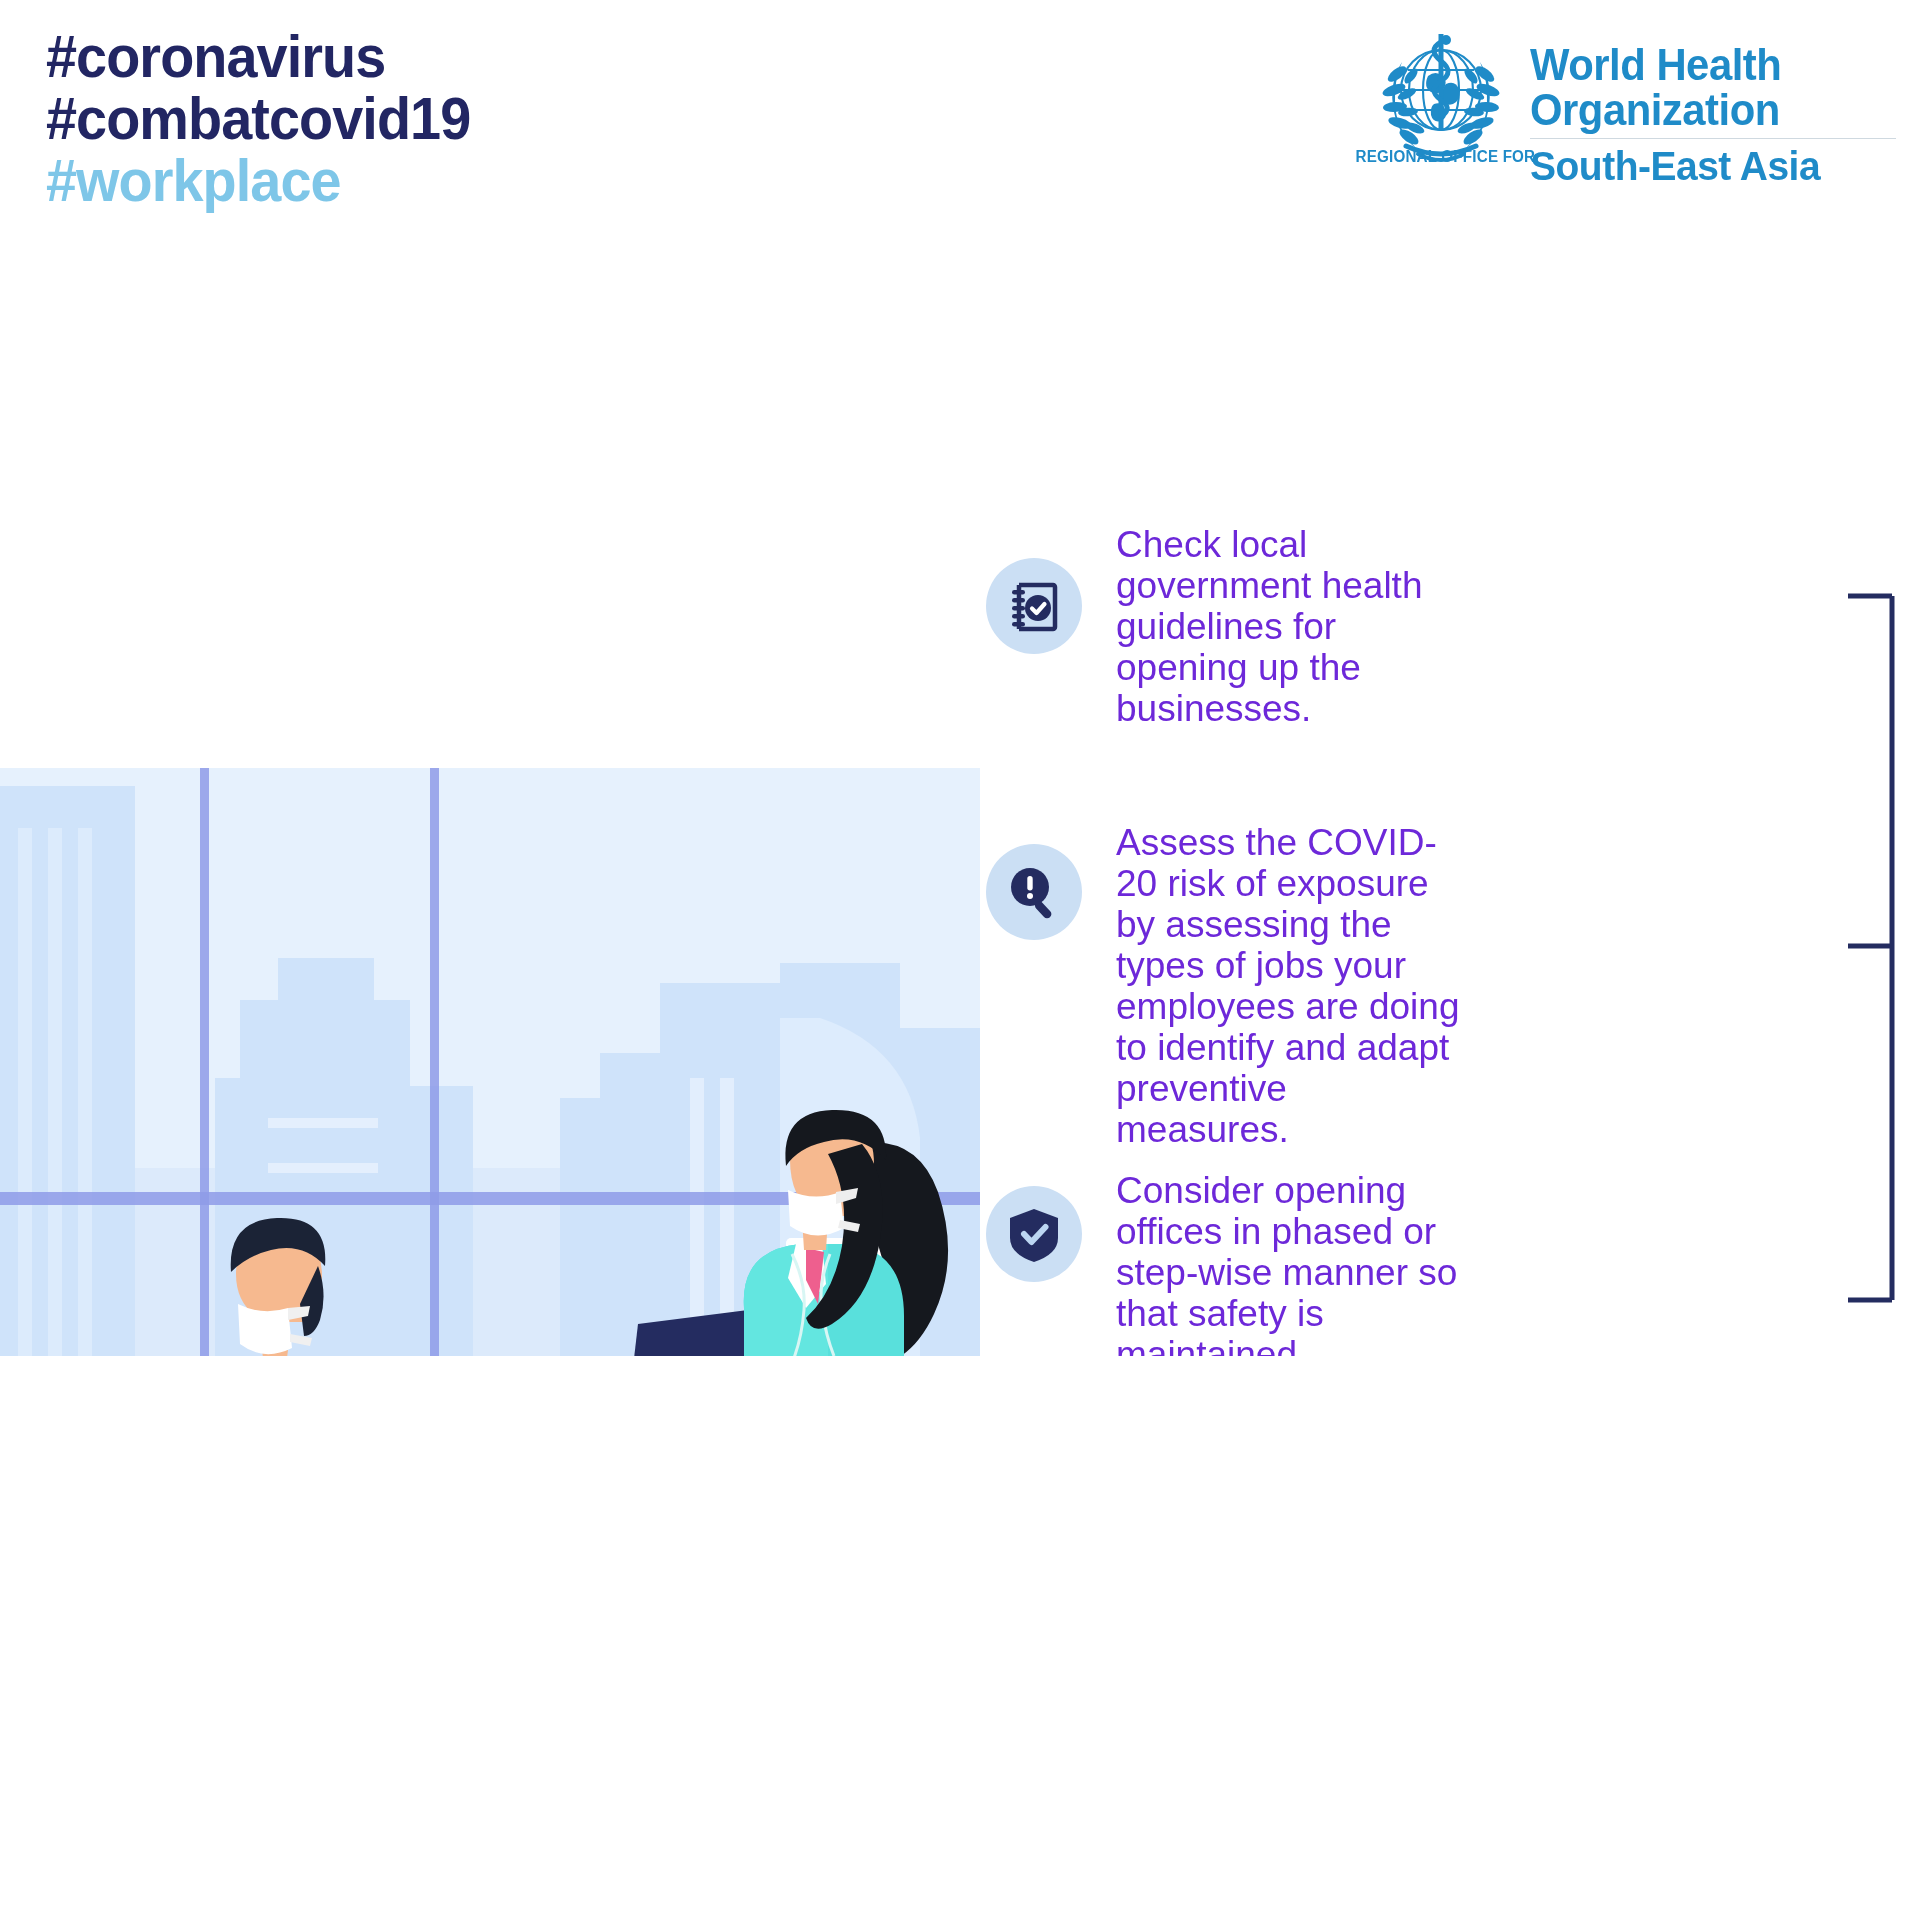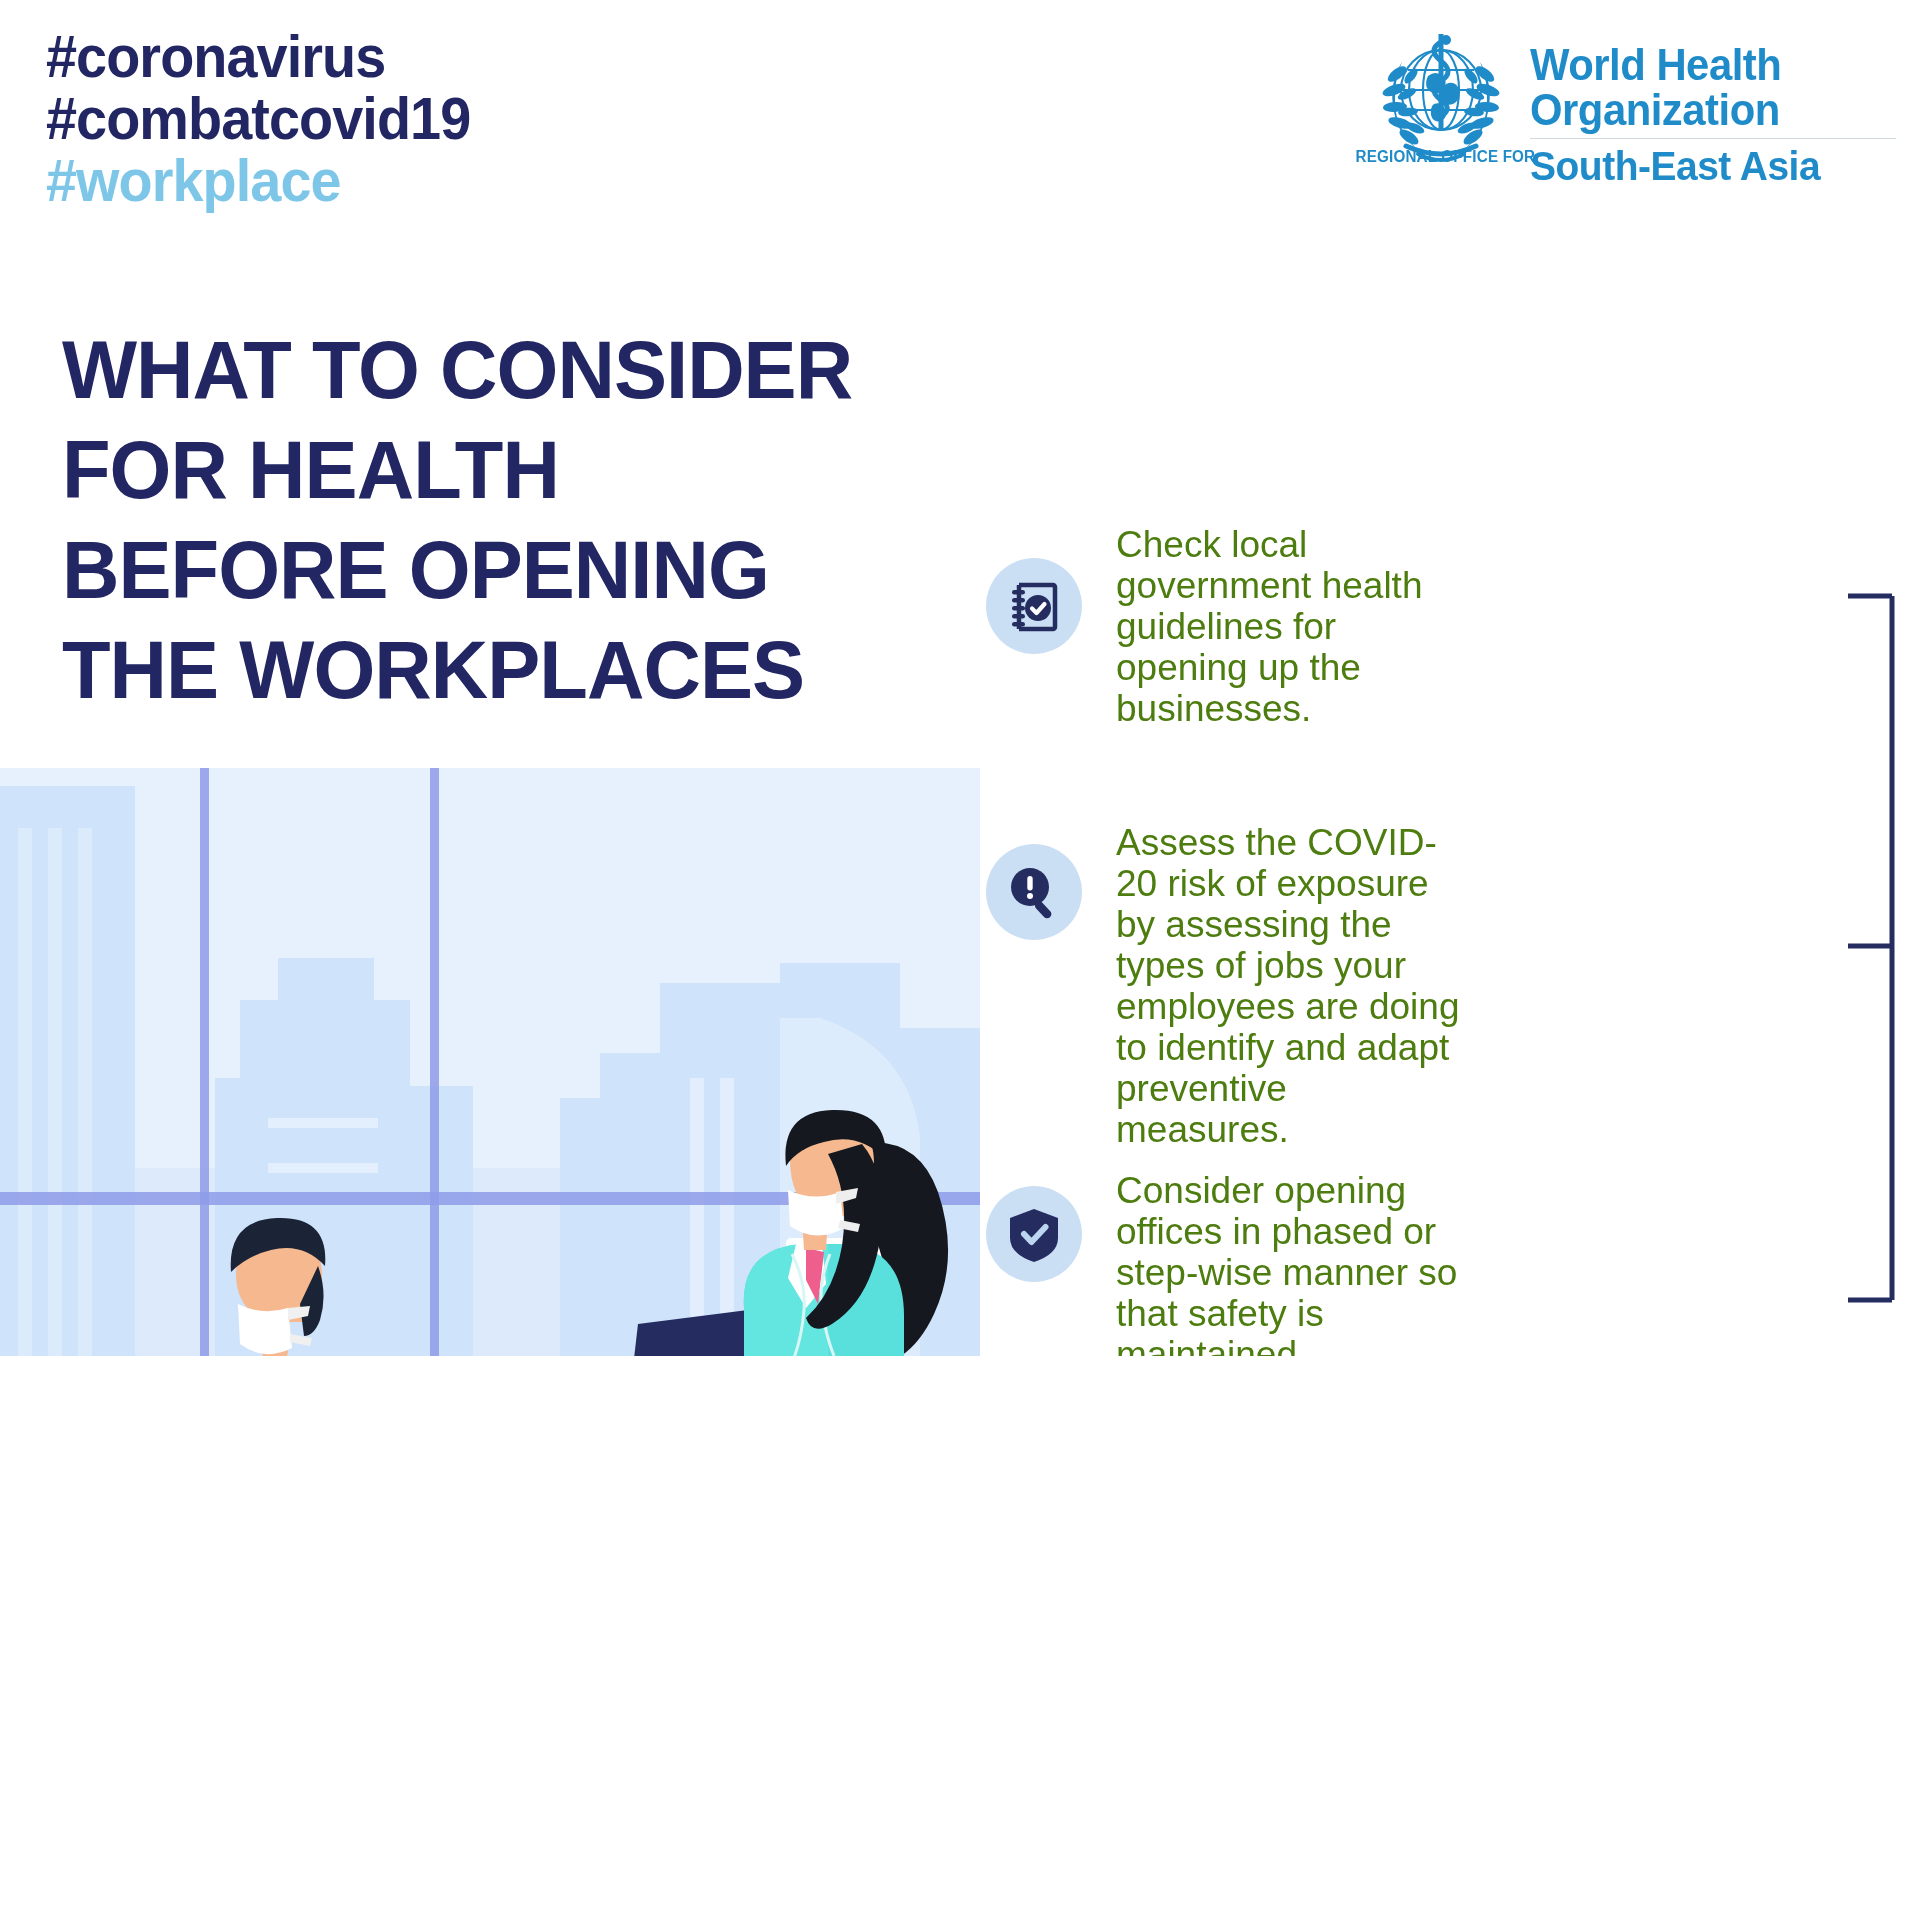--- a/index.html
+++ b/index.html
@@ -34,21 +34,21 @@
 
   
   #illus{position:absolute;left:0;top:768px;width:980px;height:1152px;overflow:hidden;}
   #illus svg{display:block;}
 
   
   .bullet{position:absolute;display:flex;align-items:flex-start;}
   .bullet .icon-wrap{flex:0 0 96px;width:96px;height:96px;border-radius:50%;background:#cbdff4;
      display:flex;align-items:center;justify-content:center;}
   .bullet .btxt{margin-left:34px;font-family:"Liberation Sans",sans-serif;font-size:37px;line-height:41px;
-     color:#4d7c0f;max-width:352px;}
+     color:#6d28d9;max-width:352px;}
   #bullet-1{left:986px;top:524px;}
   #bullet-1 .icon-wrap{margin-top:34px;}
   #bullet-2{left:986px;top:822px;}
   #bullet-2 .icon-wrap{margin-top:22px;}
   #bullet-3{left:986px;top:1170px;}
   #bullet-3 .icon-wrap{margin-top:16px;}
   #bullet-3 .btxt{max-width:372px;}
 
   
   #bracket{position:absolute;right:0;top:560px;width:120px;height:760px;}
@@ -116,26 +116,20 @@
       <div class="who-line">World Health</div>
       <div class="who-line">Organization</div>
       <div id="who-rule"></div>
       <div id="who-bottom">
         <div id="who-sea">South-East Asia</div>
       </div>
     </div>
   </div>
   <div id="who-regional">REGIONAL OFFICE FOR</div>
 
-  <div id="headline">
-    <div class="hl">WHAT TO CONSIDER</div>
-    <div class="hl">FOR HEALTH</div>
-    <div class="hl">BEFORE OPENING</div>
-    <div class="hl">THE WORKPLACES</div>
-  </div>
 
   <div id="illus">
     <svg width="980" height="1152" viewBox="0 0 980 1152">
 
       <rect x="0" y="0" width="980" height="1152" fill="#dceafb"></rect>
 
       <rect x="0" y="0" width="980" height="400" fill="#e6f1fd"></rect>
 
       <g fill="#cfe3fa">
         <rect x="0" y="18" width="135" height="760"></rect>

